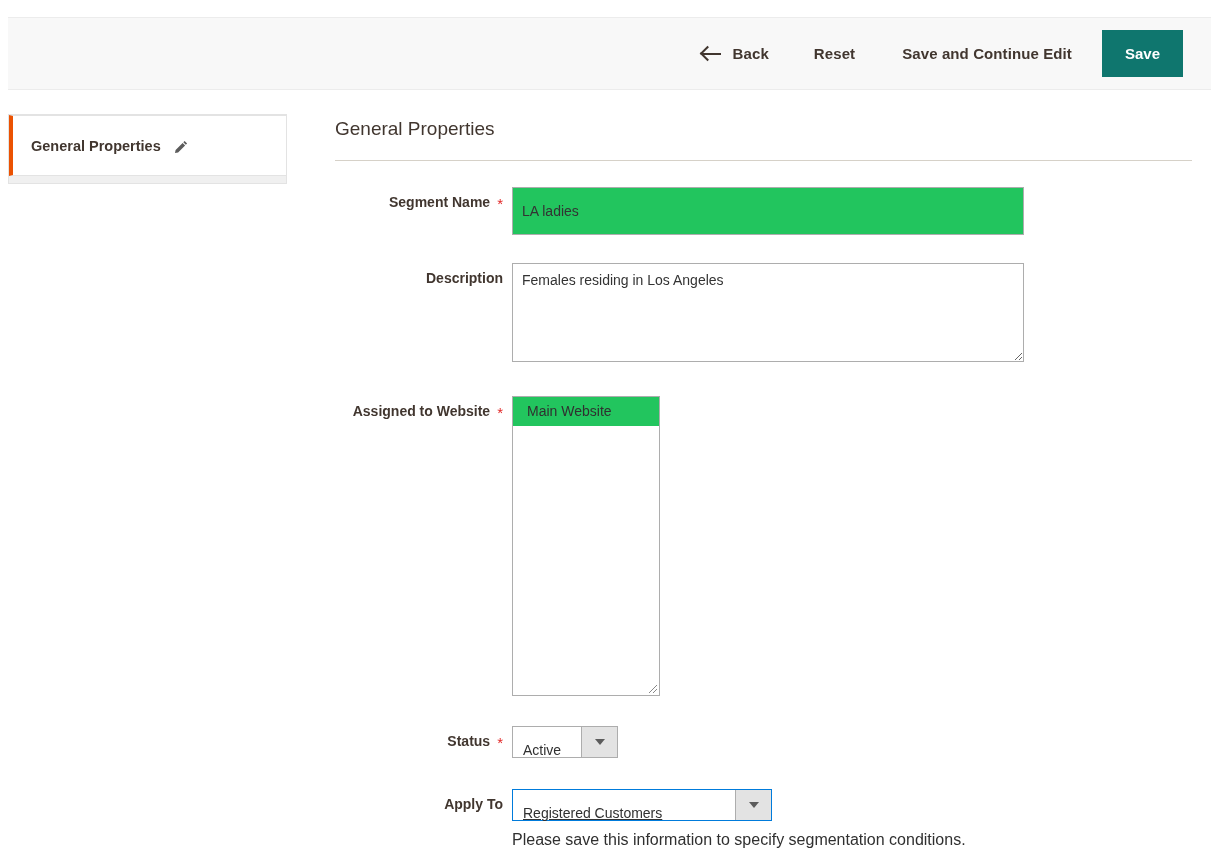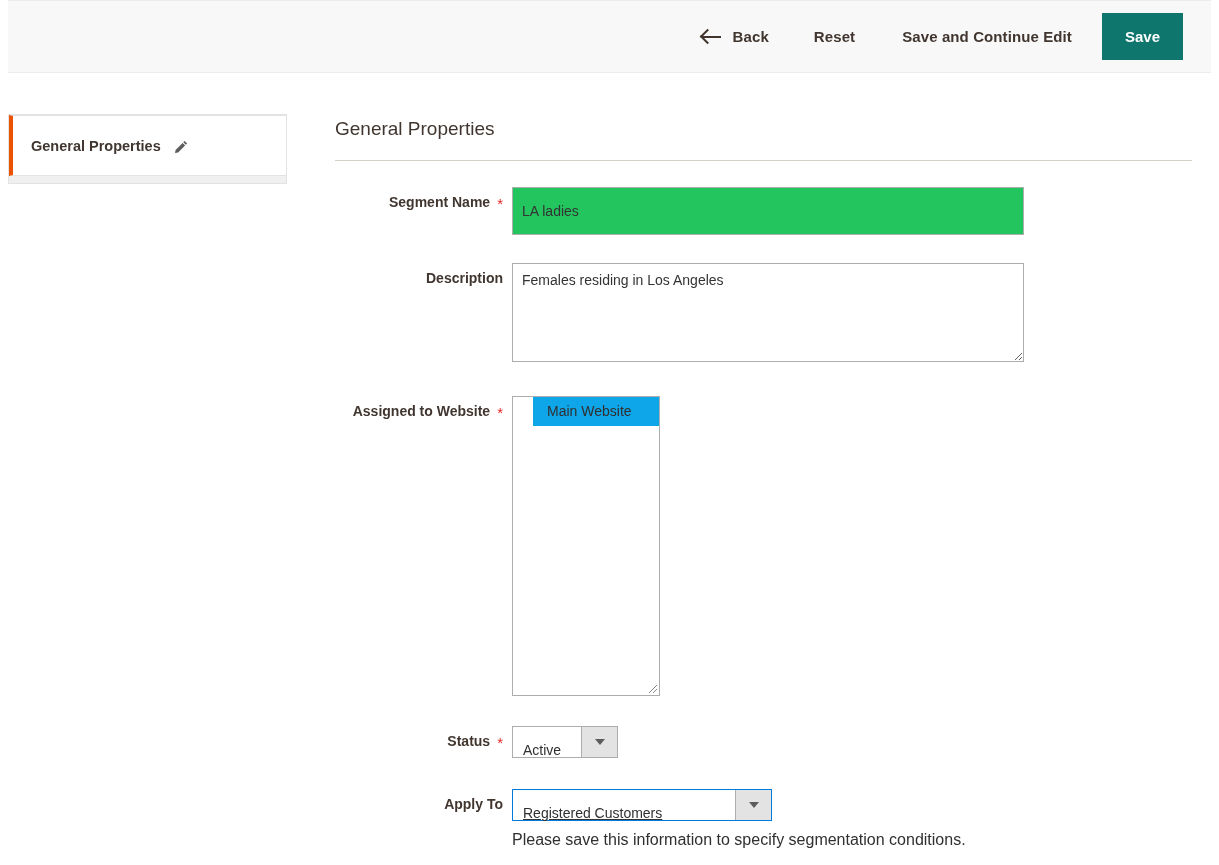--- a/index.html
+++ b/index.html
@@ -8,21 +8,21 @@
     width: 1219px; height: 865px;
     background: #ffffff;
     font-family: "Liberation Sans", sans-serif;
     color: #333333;
     overflow: hidden;
   }
 
   
   #page-actions {
     position: absolute;
-    left: 8px; top: 0;
+    left: 8px; top: 17px;
     width: 1203px; height: 73px;
     background: #f8f8f8;
     border-top: 1px solid #ececec;
     border-bottom: 1px solid #ececec;
     display: flex;
     align-items: center;
     justify-content: flex-end;
     padding-right: 0;
   }
   .action-link {
@@ -212,22 +212,21 @@
     position: relative;
     overflow: hidden;
   }
   .multiselect-option {
     font-size: 14px;
     color: #303030;
     padding: 6px 9px 7px 14px;
     cursor: pointer;
   }
   .multiselect-option.selected {
-    background: #0ea5e9;
-    margin-left: 20px;
+    background: #22c55e;
   }
   .resize-grip {
     position: absolute;
     right: 1px; bottom: 1px;
     width: 14px; height: 14px;
     pointer-events: none;
   }
 
   
   .select-wrap {

